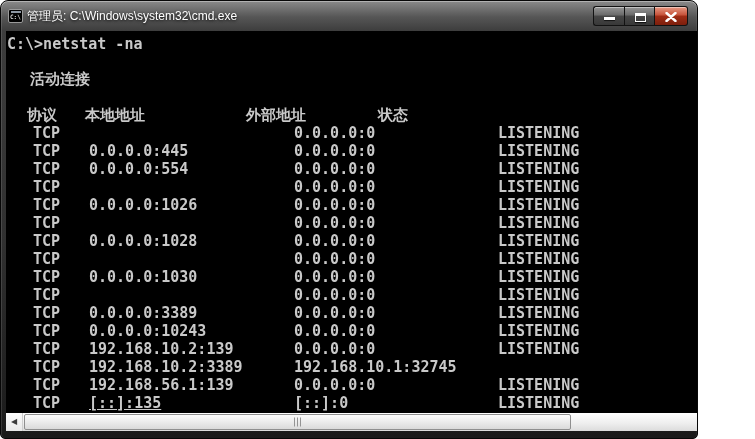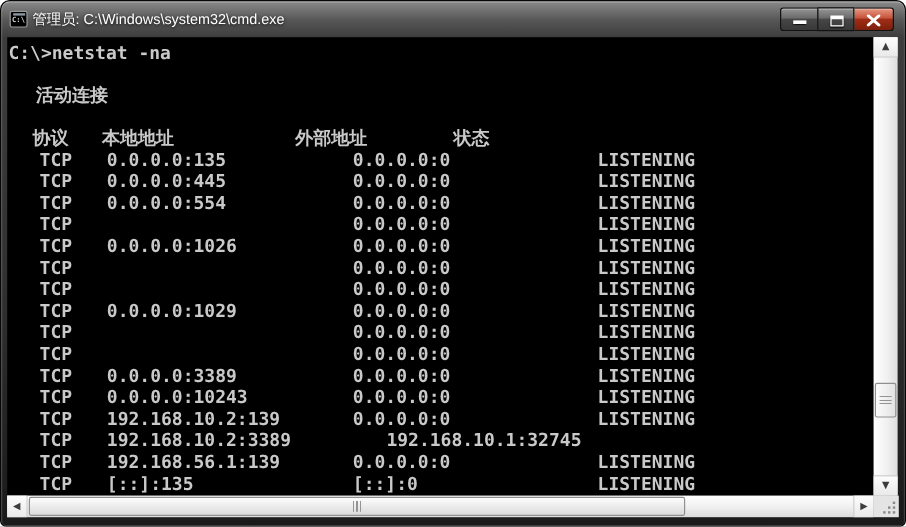--- a/index.html
+++ b/index.html
@@ -1,19 +1,19 @@
 <!DOCTYPE html>
 <html><head>
 <meta charset="utf-8">
 <style>
   * { margin:0; padding:0; box-sizing:border-box; }
   body { background:#ffffff; font-family:"Liberation Sans", sans-serif; }
 
   .window {
-    position:relative; width:755px; height:439px;
+    position:relative; width:698px; height:439px;
     border:1px solid #070707;
     border-radius:8px 8px 5px 5px;
     background:linear-gradient(180deg,#8a8a8a 0px,#565656 16px,#3d3d3d 30px,#303030 55%,#1a1a1a 100%);
     box-shadow: inset 0 1px 0 rgba(255,255,255,.35),
                 inset 1px 0 0 rgba(255,255,255,.12),
                 inset -1px 0 0 rgba(255,255,255,.06);
     overflow:hidden;
   }
 
   
@@ -138,21 +138,20 @@
     <div class="hrow" style="top:75px;">
       <span class="hcell" style="left:21px;">协议</span>
       <span class="hcell" style="left:79px;">本地地址</span>
       <span class="hcell" style="left:240px;">外部地址</span>
       <span class="hcell" style="left:372px;">状态</span>
     </div>
 
     <div>
         <div class="drow" style="top: 93px;">
           <span class="dcell" style="left: 27px;">TCP</span>
-          <span class="dcell" style="left: 83px;">0.0.0.0:135</span>
           <span class="dcell" style="left: 288px;">0.0.0.0:0</span>
           <span class="dcell" style="left: 492px;">LISTENING</span>
         </div>
         <div class="drow" style="top: 111px;">
           <span class="dcell" style="left: 27px;">TCP</span>
           <span class="dcell" style="left: 83px;">0.0.0.0:445</span>
           <span class="dcell" style="left: 288px;">0.0.0.0:0</span>
           <span class="dcell" style="left: 492px;">LISTENING</span>
         </div>
         <div class="drow" style="top: 129px;">
@@ -172,31 +171,32 @@
           <span class="dcell" style="left: 288px;">0.0.0.0:0</span>
           <span class="dcell" style="left: 492px;">LISTENING</span>
         </div>
         <div class="drow" style="top: 183px;">
           <span class="dcell" style="left: 27px;">TCP</span>
           <span class="dcell" style="left: 288px;">0.0.0.0:0</span>
           <span class="dcell" style="left: 492px;">LISTENING</span>
         </div>
         <div class="drow" style="top: 201px;">
           <span class="dcell" style="left: 27px;">TCP</span>
+          <span class="dcell" style="left: 83px;">0.0.0.0:1028</span>
           <span class="dcell" style="left: 288px;">0.0.0.0:0</span>
           <span class="dcell" style="left: 492px;">LISTENING</span>
         </div>
         <div class="drow" style="top: 219px;">
           <span class="dcell" style="left: 27px;">TCP</span>
-          <span class="dcell" style="left: 83px;">0.0.0.0:1029</span>
           <span class="dcell" style="left: 288px;">0.0.0.0:0</span>
           <span class="dcell" style="left: 492px;">LISTENING</span>
         </div>
         <div class="drow" style="top: 237px;">
           <span class="dcell" style="left: 27px;">TCP</span>
+          <span class="dcell" style="left: 83px;">0.0.0.0:1030</span>
           <span class="dcell" style="left: 288px;">0.0.0.0:0</span>
           <span class="dcell" style="left: 492px;">LISTENING</span>
         </div>
         <div class="drow" style="top: 255px;">
           <span class="dcell" style="left: 27px;">TCP</span>
           <span class="dcell" style="left: 288px;">0.0.0.0:0</span>
           <span class="dcell" style="left: 492px;">LISTENING</span>
         </div>
         <div class="drow" style="top: 273px;">
           <span class="dcell" style="left: 27px;">TCP</span>
@@ -212,31 +212,31 @@
         </div>
         <div class="drow" style="top: 309px;">
           <span class="dcell" style="left: 27px;">TCP</span>
           <span class="dcell" style="left: 83px;">192.168.10.2:139</span>
           <span class="dcell" style="left: 288px;">0.0.0.0:0</span>
           <span class="dcell" style="left: 492px;">LISTENING</span>
         </div>
         <div class="drow" style="top: 327px;">
           <span class="dcell" style="left: 27px;">TCP</span>
           <span class="dcell" style="left: 83px;">192.168.10.2:3389</span>
-          <span class="dcell" style="left: 288px; margin-left: 28px;">192.168.10.1:32745</span>
+          <span class="dcell" style="left: 288px;">192.168.10.1:32745</span>
         </div>
         <div class="drow" style="top: 345px;">
           <span class="dcell" style="left: 27px;">TCP</span>
           <span class="dcell" style="left: 83px;">192.168.56.1:139</span>
           <span class="dcell" style="left: 288px;">0.0.0.0:0</span>
           <span class="dcell" style="left: 492px;">LISTENING</span>
         </div>
         <div class="drow" style="top: 363px;">
           <span class="dcell" style="left: 27px;">TCP</span>
-          <span class="dcell" style="left: 83px;">[::]:135</span>
+          <span class="dcell" style="left: 83px; text-decoration: underline;">[::]:135</span>
           <span class="dcell" style="left: 288px;">[::]:0</span>
           <span class="dcell" style="left: 492px;">LISTENING</span>
         </div>
       </div>
   </div>
 
   <div class="vscroll">
     <div class="sbtn up">▲</div>
     <div class="vthumb">
         <div class="grip"></div>

